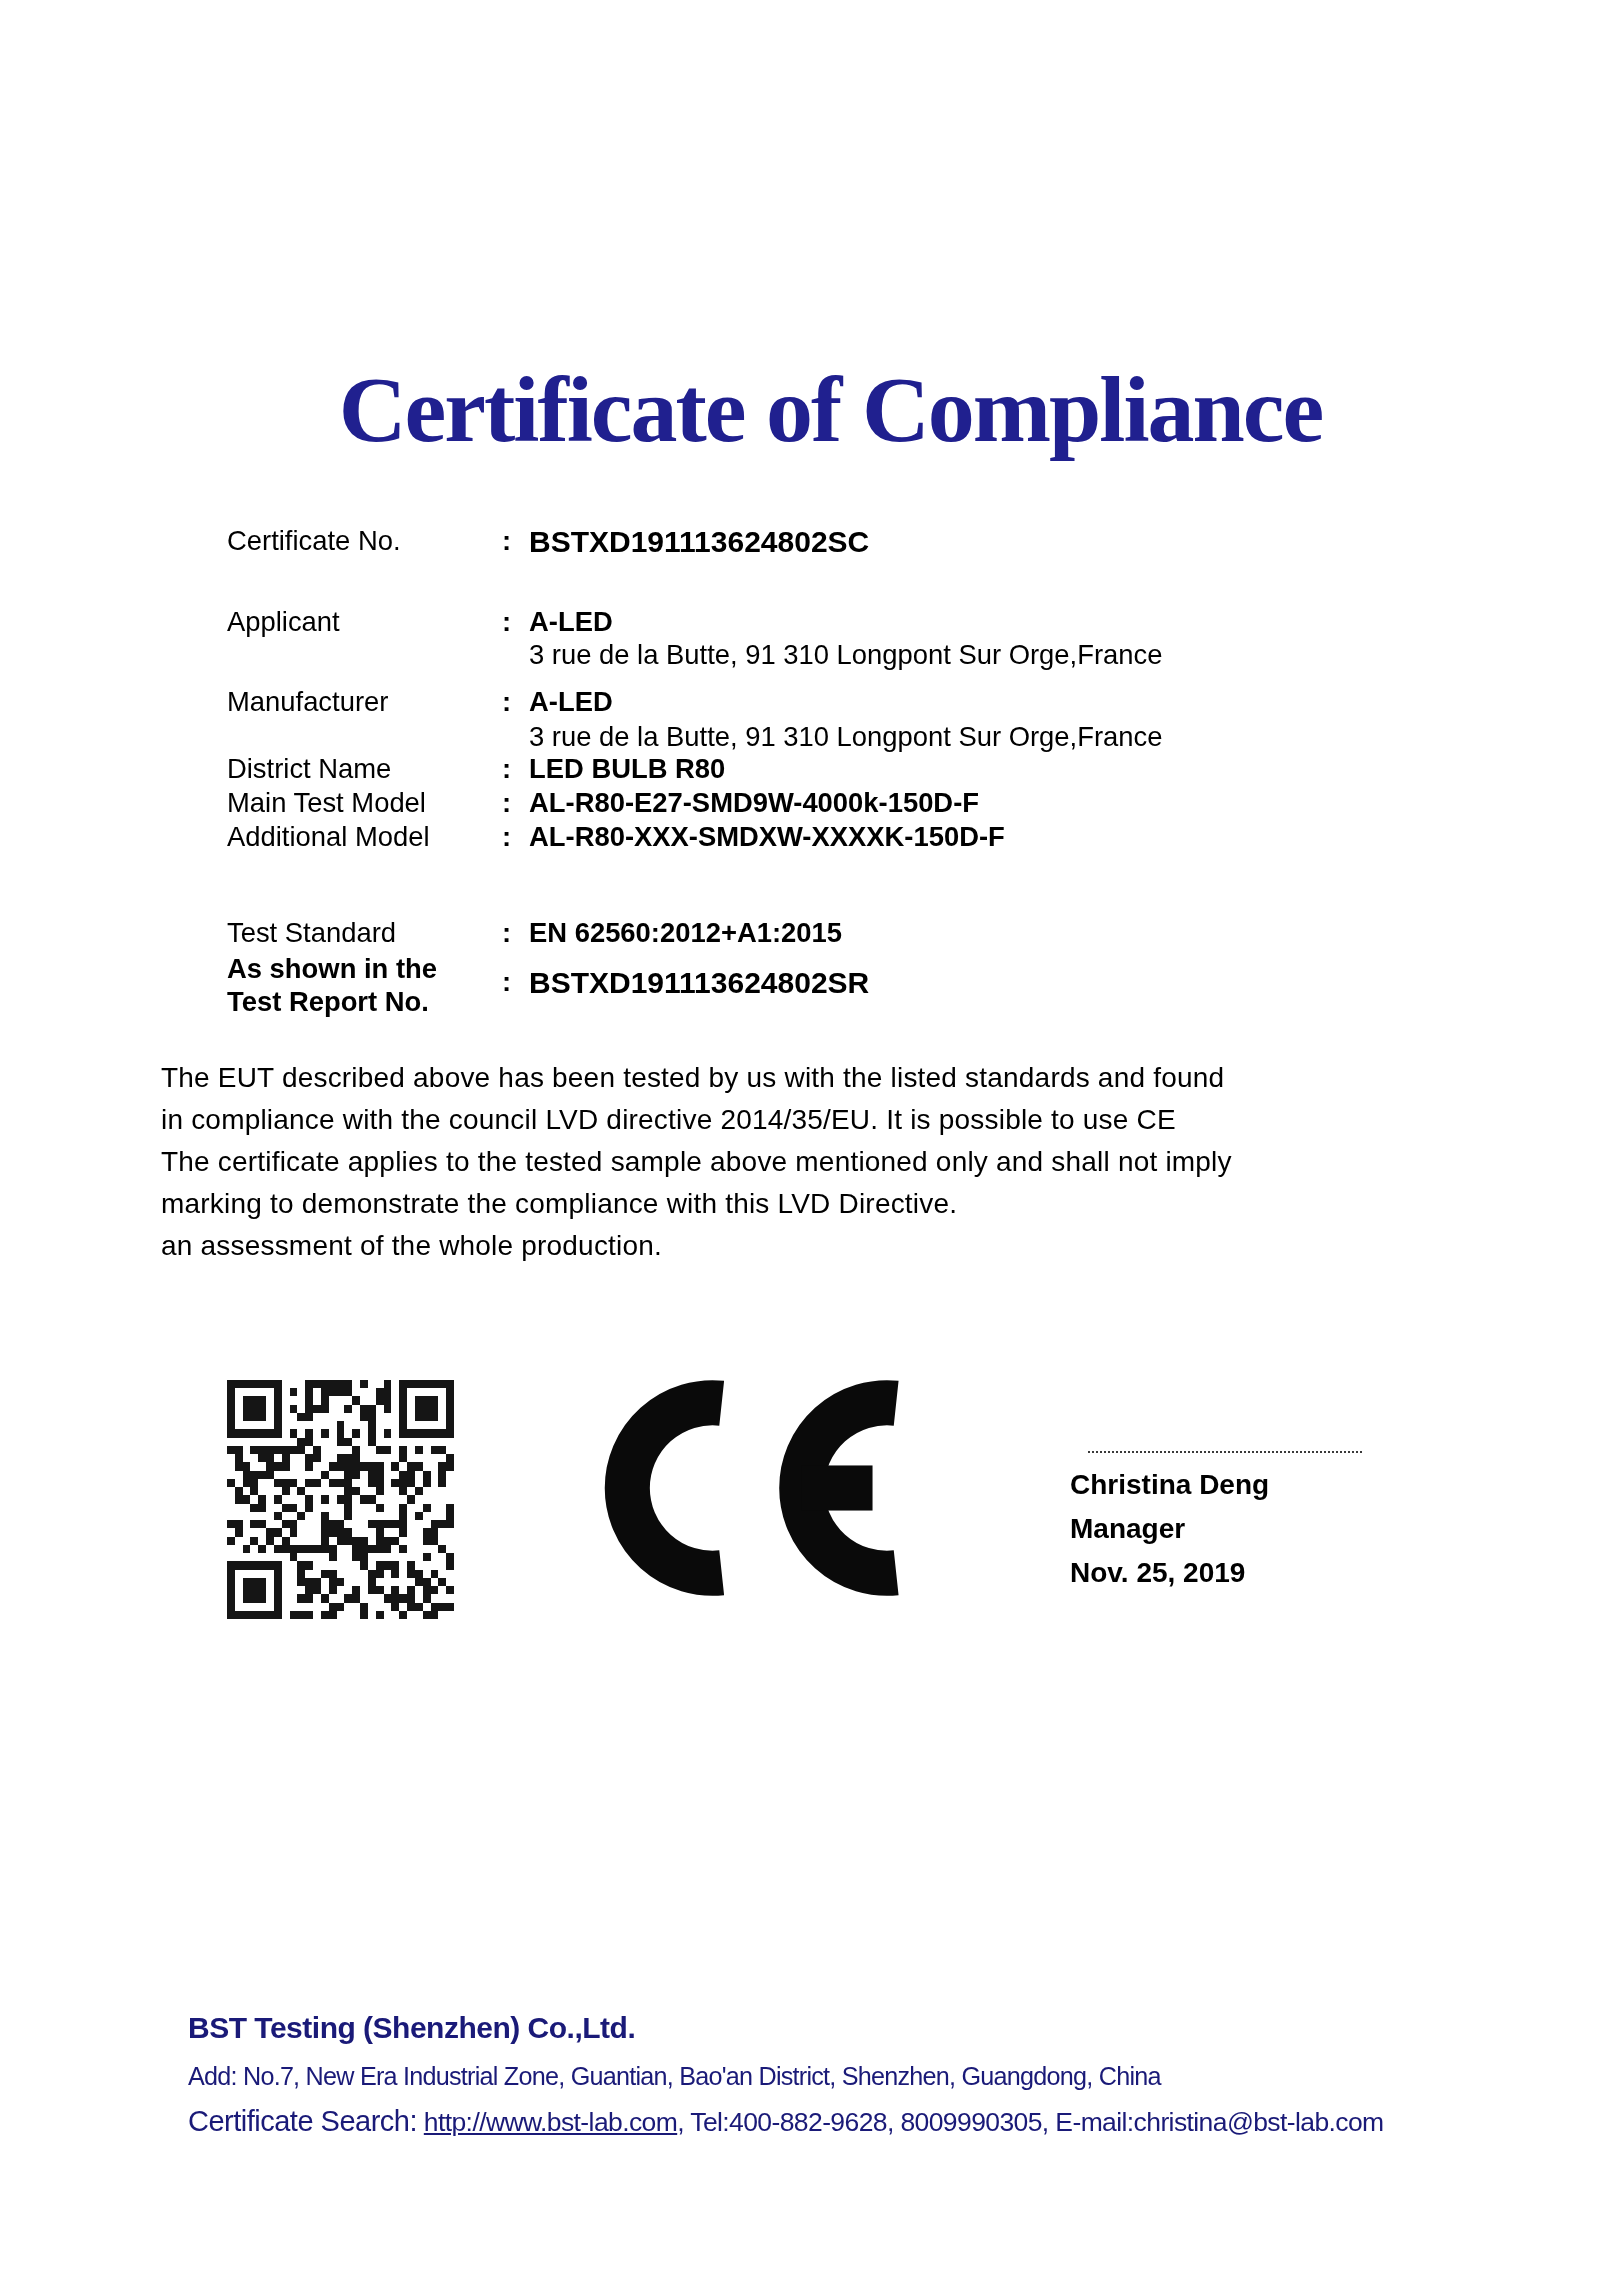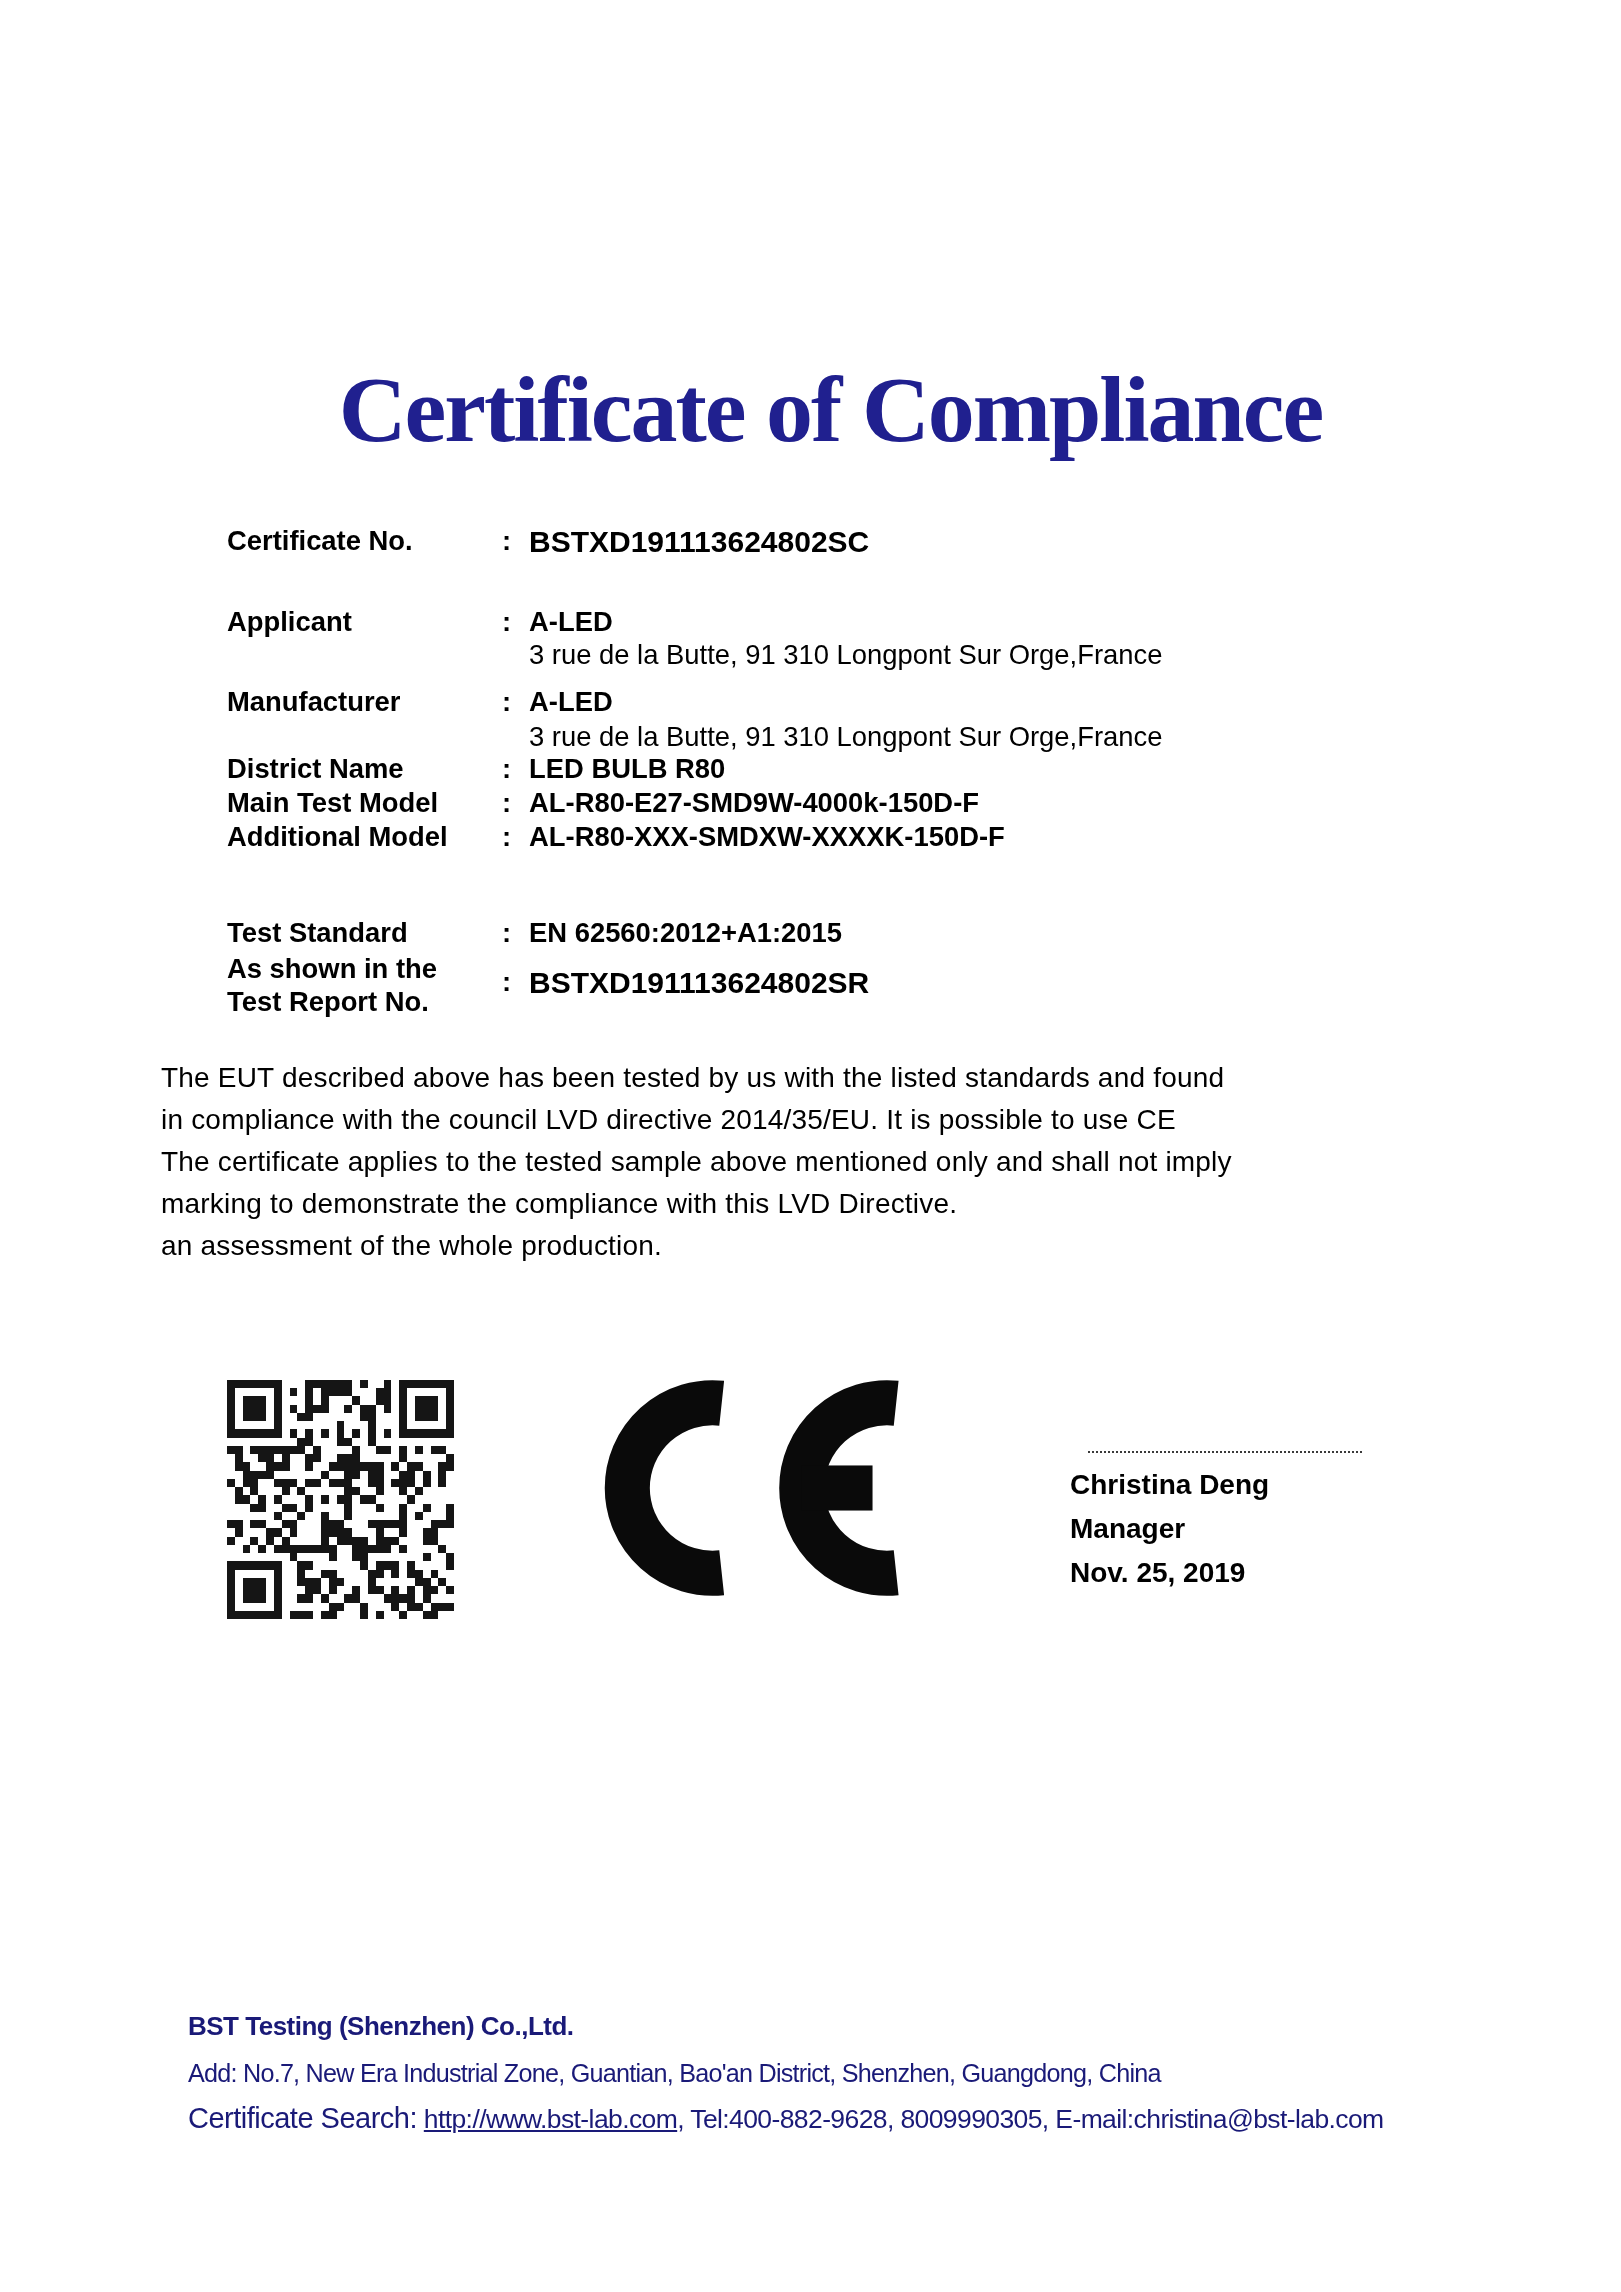--- a/index.html
+++ b/index.html
@@ -10,21 +10,21 @@
   }
   .doc-title {
     position:absolute; top:355px; left:0; width:100%;
     text-align:center;
     font-family:"Liberation Serif", serif; font-weight:bold;
     font-size:94px; letter-spacing:-2px;
     color:var(--title-navy,#20208f);
     padding-left:20px;
   }
   .row { position:absolute; left:0; width:100%; height:33px; }
-  .row .lbl   { position:absolute; left:227px; font-size:27.4px; font-weight:bold; white-space:nowrap; }
+  .row .lbl   { position:absolute; left:227px; font-size:27.4px; font-weight:normal; white-space:nowrap; }
   .row .colon { position:absolute; left:502px; font-size:27.4px; font-weight:bold; }
   .row .val   { position:absolute; left:529px; font-size:27.4px; font-weight:bold; white-space:nowrap; }
   .row .val.big { font-size:30px; }
   .addr { position:absolute; left:529px; font-size:27.4px; font-weight:normal; white-space:nowrap; }
   .lbl-line { position:absolute; left:227px; font-size:27.4px; font-weight:bold; white-space:nowrap; }
   .body-text {
     position:absolute; left:161px; top:1057px; width:1333px;
     font-size:28px; line-height:42px; letter-spacing:0.2px;
   }
   .body-text div { white-space:nowrap; }
@@ -32,21 +32,21 @@
   .ce { position:absolute; left:603px; top:1380px; width:296px; height:216px; }
   .sig {
     position:absolute; left:1070px; top:1451px; width:310px;
     text-align:left; font-size:28px; font-weight:bold; line-height:44px;
   }
   .sig .rule {
     width:274px; margin:0 auto 9.8px auto;
     border-top:2.9px dotted #3a3a3a; height:0;
   }
   .footer { position:absolute; left:188px; top:2011px; color:var(--footer-navy,#1a1a78); }
-  .footer .company { font-size:26px; font-weight:bold; letter-spacing:-0.5px; white-space:nowrap; }
+  .footer .company { font-size:30px; font-weight:bold; letter-spacing:-0.5px; white-space:nowrap; }
   .footer .address {
     margin-top:15.7px; font-size:26.5px; letter-spacing:-0.8px; white-space:nowrap;
     transform:scaleX(0.95); transform-origin:left;
   }
   .footer .search { margin-top:13.7px; font-size:26.5px; letter-spacing:-0.6px; white-space:nowrap; }
   .footer .search .search-label { font-size:29px; letter-spacing:-0.5px; }
   .footer .search a {
     color:var(--footer-navy,#1a1a78); text-decoration:underline; cursor:pointer;
   }
 </style>

